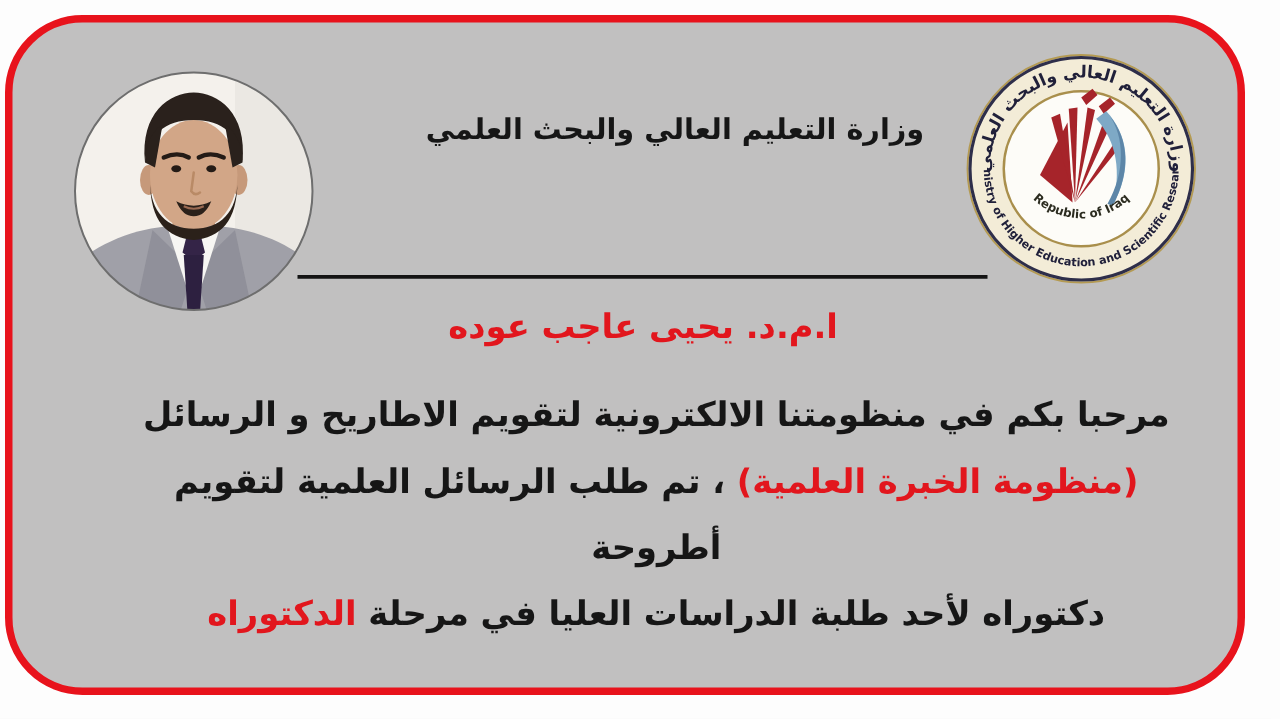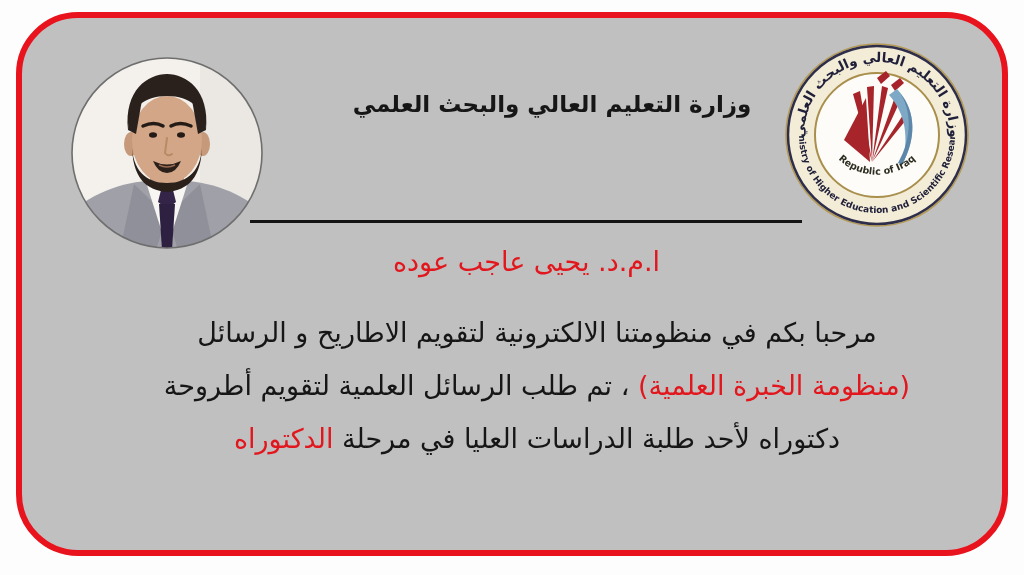--- a/index.html
+++ b/index.html
@@ -6,21 +6,21 @@
     --border-red:#e8131c;
     --accent-red:#e2161d;
     --card-gray:#c1c0c0;
     --text-black:#161616;
   }
   *{margin:0;padding:0;box-sizing:border-box;}
   html,body{width:1024px;height:575px;overflow:hidden;background:#fdfdfd;
     font-family:"DejaVu Sans",sans-serif;}
   .page{position:relative;width:1024px;height:575px;background:#fdfdfd;}
   .card{
-    position:absolute;left:16px;top:12px;width:992px;height:544px;
+    position:absolute;left:4px;top:12px;width:992px;height:544px;
     background:var(--card-gray);
     border:6px solid var(--border-red);
     border-radius:62px;
   }
   .photo{
     position:absolute;left:48px;top:38px;width:194px;height:194px;
   }
   .logo{
     position:absolute;left:762px;top:24px;width:186px;height:186px;
   }
@@ -29,26 +29,26 @@
     text-align:center;color:var(--text-black);
     font-size:23px;font-weight:bold;line-height:45px;
   }
   .divider{
     position:absolute;left:228px;top:202px;width:552px;height:3px;
     background:#141414;
   }
   .name{
     position:absolute;left:252px;top:228px;width:505px;
     text-align:center;color:var(--accent-red);
-    font-size:27px;font-weight:normal;
+    font-size:27px;font-weight:bold;
   }
   .message{
     position:absolute;left:85px;top:288px;width:860px;
     text-align:center;color:var(--text-black);
-    font-size:27px;font-weight:normal;line-height:53px;
+    font-size:27px;font-weight:bold;line-height:53px;
   }
   .red{color:var(--accent-red);text-align:right;}
 </style>
 </head>
 <body>
 
 <div class="page">
   <div class="card">
 
     <svg class="photo" viewBox="0 0 194 194">

